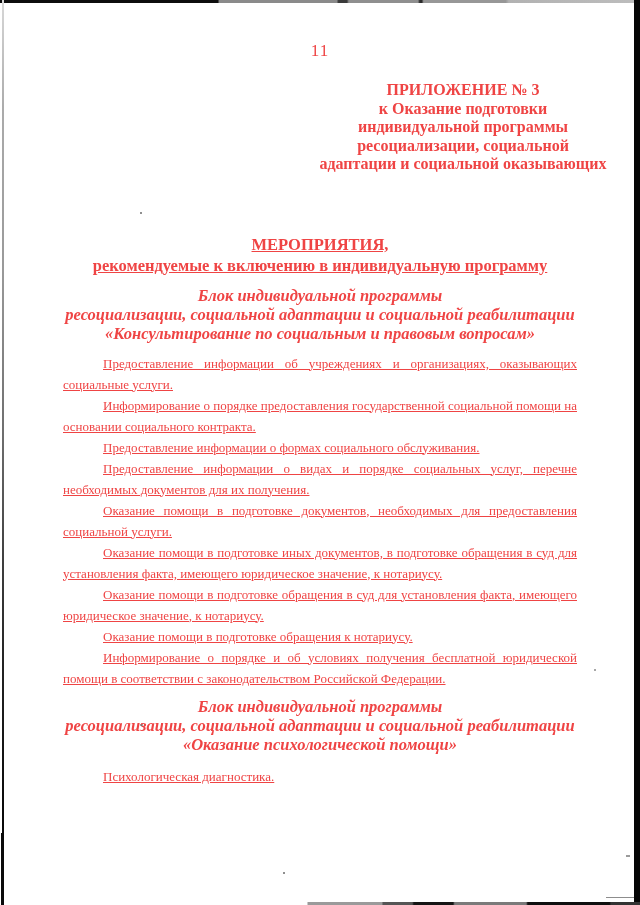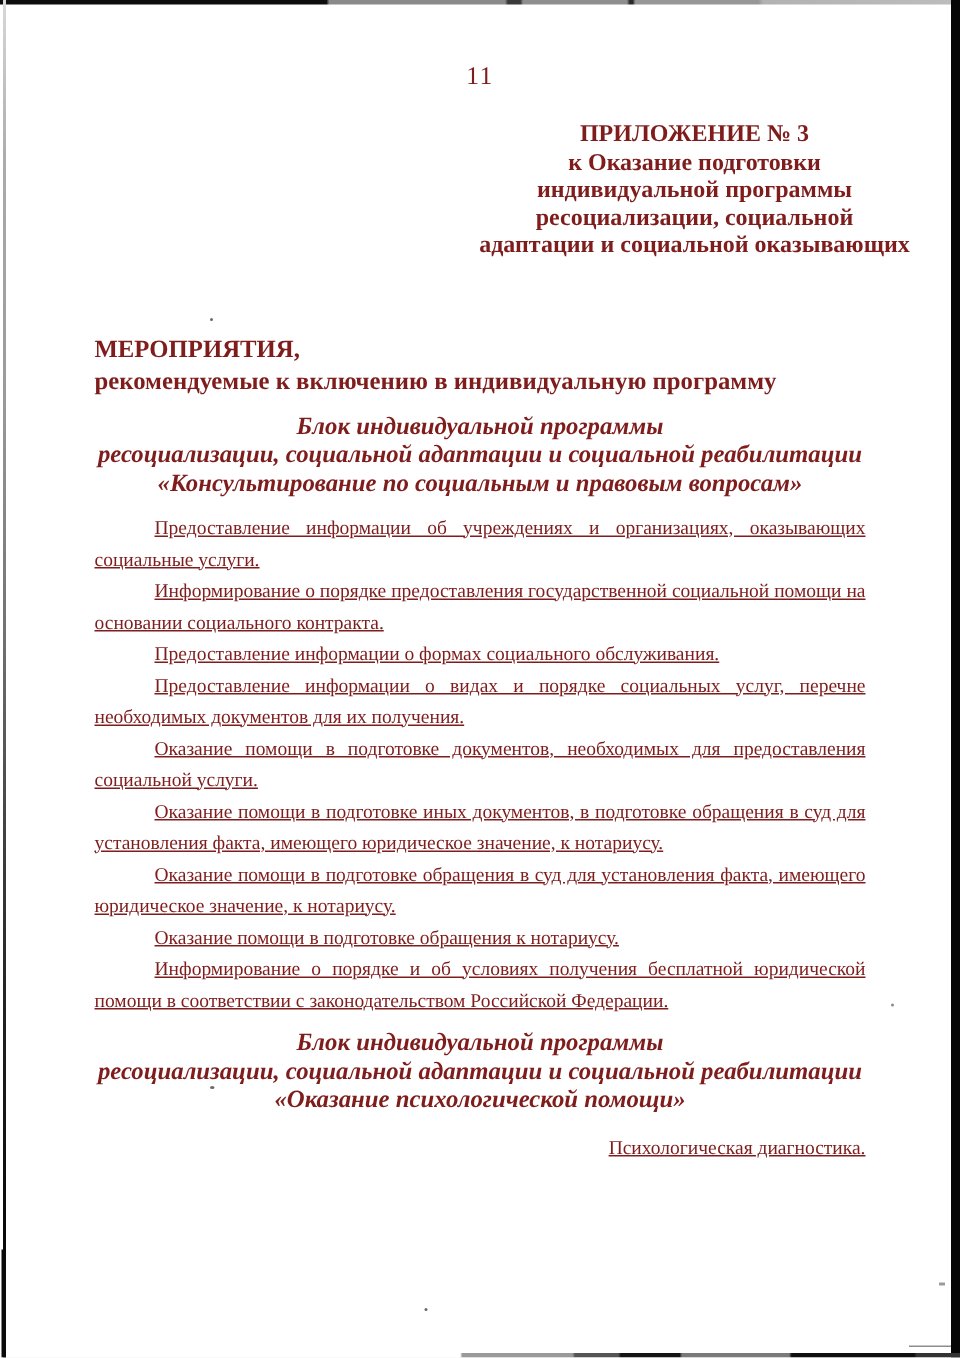--- a/index.html
+++ b/index.html
@@ -6,21 +6,21 @@
   body { background: #e8e8e8; }
 
   .page {
     position: relative;
     width: 640px;
     height: 905px;
     margin: 0 auto;
     background: #ffffff;
     overflow: hidden;
     font-family: "Liberation Serif", "DejaVu Serif", serif;
-    color: #7f1d1d;
+    color: #ef4444;
     -webkit-font-smoothing: antialiased;
   }
 
   
   .border-top {
     position: absolute; left: 0; top: 0; right: 0; height: 3px;
     background: linear-gradient(90deg,
       #0d0d0d 0%, #0d0d0d 34%,
       #8a8a8a 34.3%, #8a8a8a 52.6%,
       #3a3a3a 52.9%, #3a3a3a 54.2%,
@@ -81,46 +81,47 @@
   }
   .appendix {
     width: 320px;
     margin: 20px -46px 0 auto;
     text-align: center;
     font-weight: bold;
     font-size: 16px;
     line-height: 18.5px;
   }
   .main-title {
-    margin-top: 48px;
-    text-align: left;
+    margin-top: 60px;
+    text-align: center;
     font-weight: bold;
     font-size: 16.5px;
     line-height: 21px;
+    text-decoration: underline;
   }
   .block-heading {
     margin-top: 10px;
     text-align: center;
     font-weight: bold;
     font-style: italic;
     font-size: 16.5px;
     line-height: 19px;
   }
   .block-heading.second { margin-top: 8px; }
   .body-text { margin-top: 10px; }
   .body-text p {
     margin: 0;
     text-align: justify;
     text-indent: 40px;
     font-size: 13px;
     line-height: 21px;
     text-decoration: underline;
   }
   .body-text.final { margin-top: 12px; }
-  .body-text.final p { text-align: right; }
+  .body-text.final p { text-align: left; }
 </style>
 </head>
 <body>
 
 <div class="page">
 
   <div class="border-top"></div>
   <div class="border-right"></div>
   <div class="border-left"></div>
   <div class="border-left-thick"></div>

